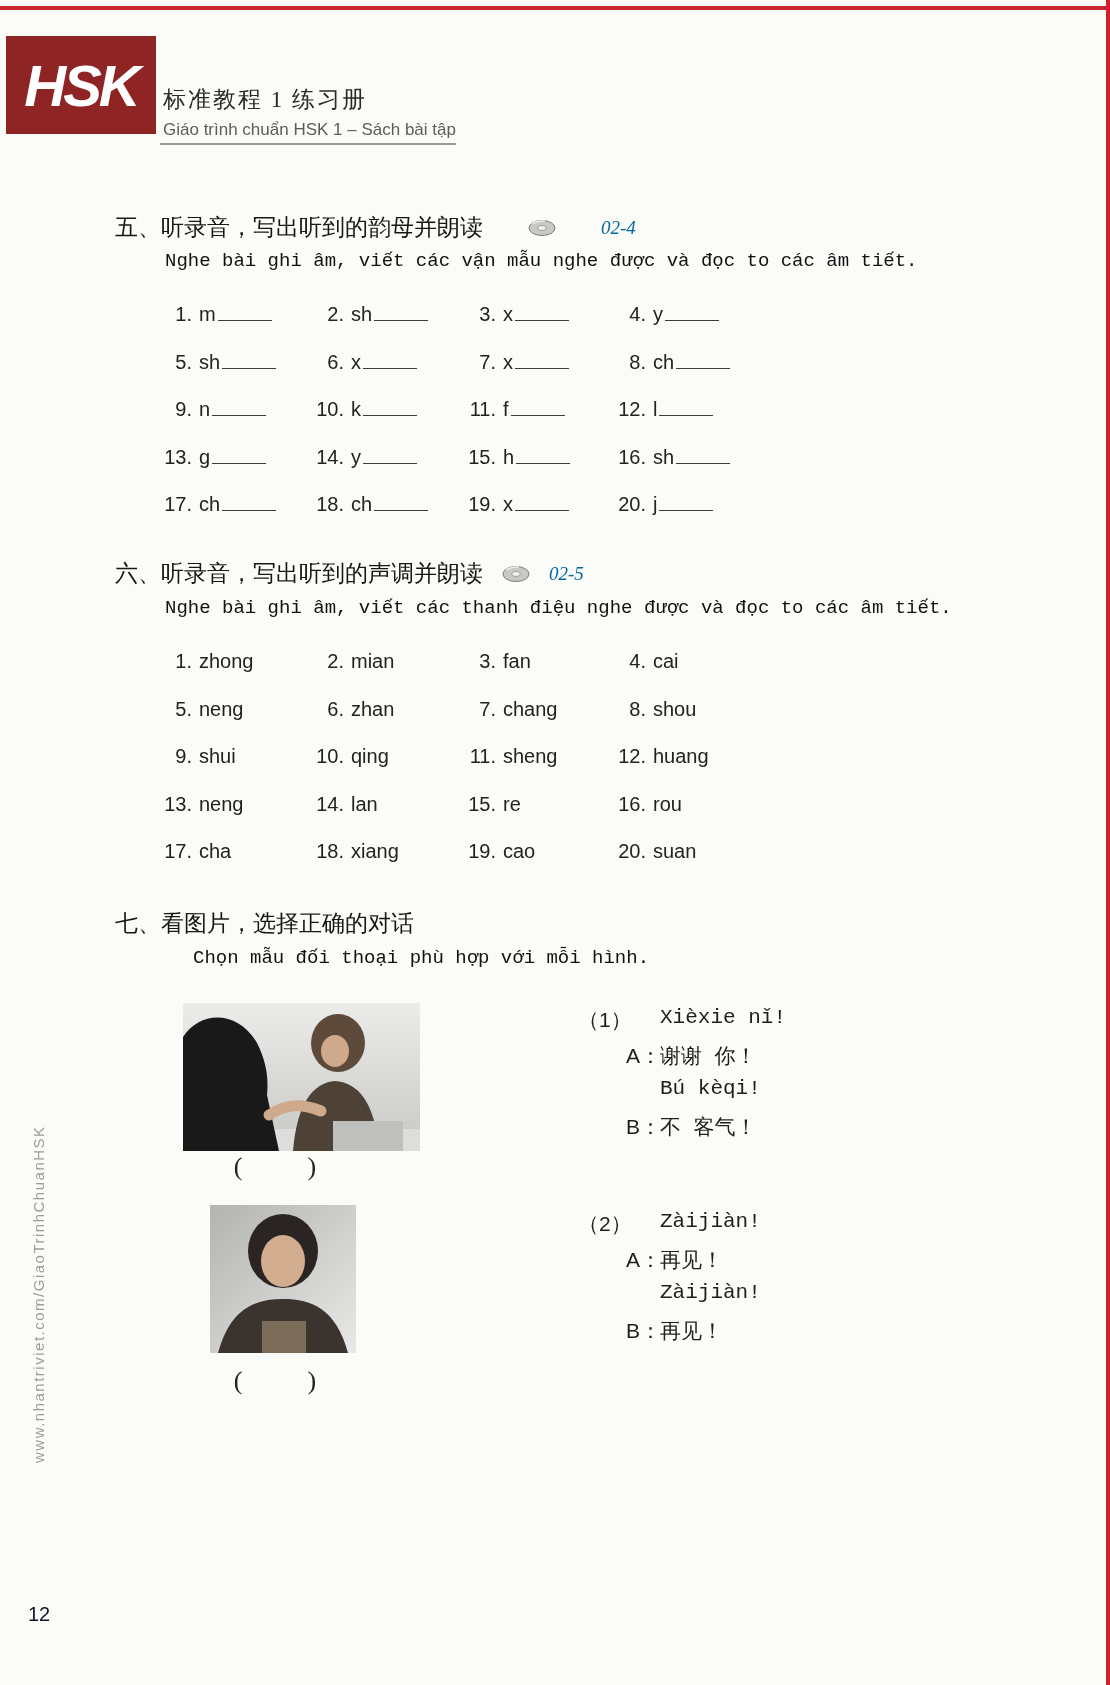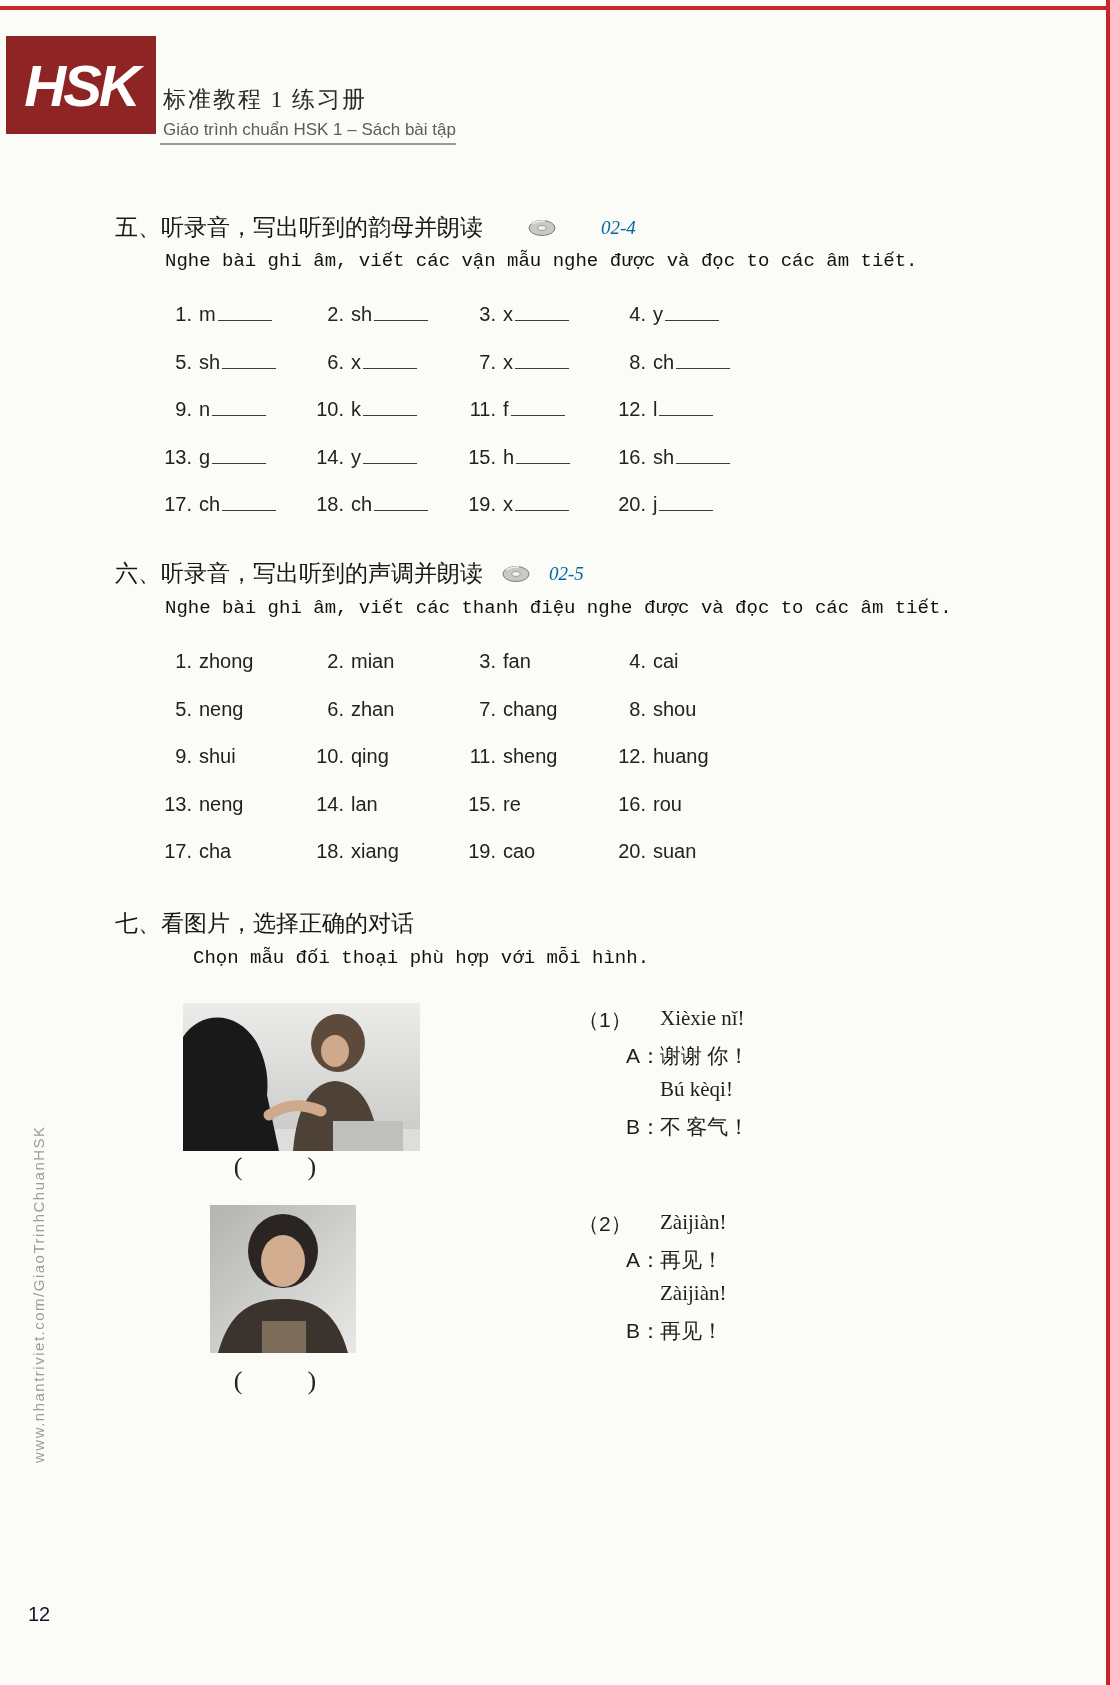--- a/index.html
+++ b/index.html
@@ -56,21 +56,21 @@
   .photo { position:absolute; overflow:hidden; }
   .photo svg { display:block; }
   .parens {
     position:absolute; width:100px; text-align:center; font-size:26px; color:#222;
     font-family:"Liberation Serif", serif; white-space:pre;
   }
   .dialog { position:absolute; font-size:21px; color:#1e1e1e; }
   .dline  { display:flex; height:35.5px; align-items:flex-start; }
   .dnum   { display:inline-block; width:48px; }
   .dlabel { display:inline-block; width:34px; }
-  .dtext  { font-family:Liberation Serif, serif; }
+  .dtext  { font-family:Liberation Mono, monospace; }
 
   
   .watermark {
     position:absolute; left:30px; top:1463px; transform:rotate(-90deg); transform-origin:0 0;
     font-size:15px; color:#9c9c9c; letter-spacing:1.5px; white-space:nowrap;
   }
   .page-number { position:absolute; left:28px; top:1603px; font-size:20px; color:#0f172a; }
 </style>
 </head>
 <body>

